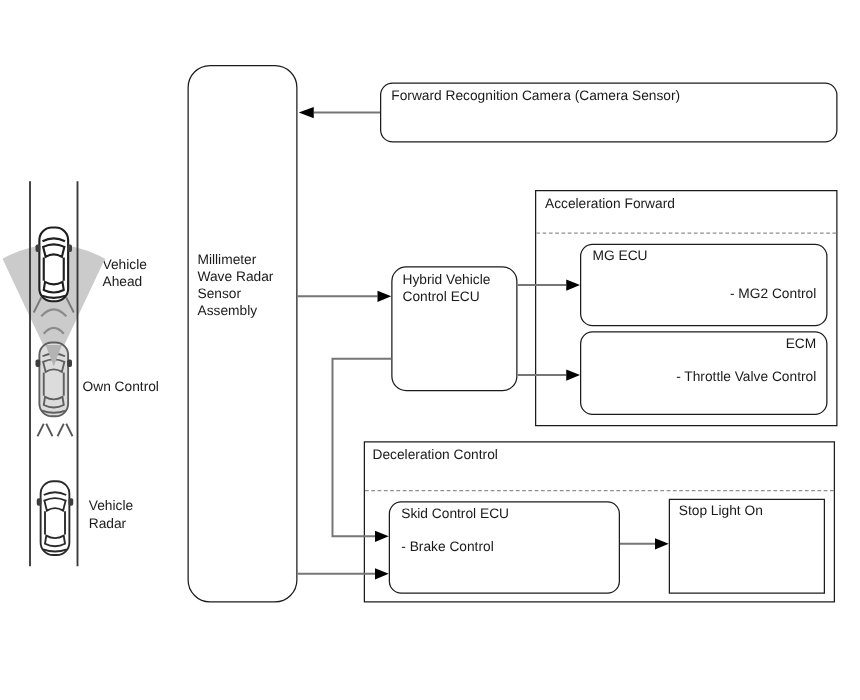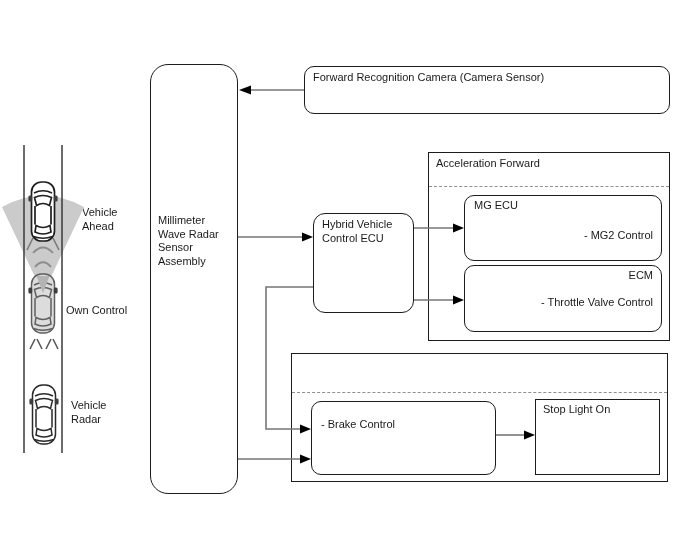--- a/index.html
+++ b/index.html
@@ -19,21 +19,21 @@
   .veh-label{
     position:absolute;font-size:11px;line-height:13.5px;color:#1a1a1a;
   }
   #overlay{position:absolute;left:0;top:0;width:688px;height:560px;pointer-events:none;}
 </style>
 </head>
 <body>
 
 <div id="canvas">
 
-  <div class="box r18" style="left:150px;top:52px;width:88px;height:430px;padding:149px 4px 0 7px;margin-top:12px;">
+  <div class="box r18" style="left:150px;top:52px;width:88px;height:430px;padding:149px 4px 0 7px;">
     <span class="node-title">Millimeter Wave Radar Sensor Assembly</span>
   </div>
 
   <div class="box r10" style="left:313px;top:213px;width:101px;height:100px;padding:4px 6px 0 8px;border-radius:12px;">
     <span class="node-title">Hybrid Vehicle Control ECU</span>
   </div>
 
   <div class="box r10" style="left:304px;top:66px;width:366px;height:48px;padding:4px 8px 0 8px;">
     <span class="node-title">Forward Recognition Camera (Camera Sensor)</span>
   </div>
@@ -47,24 +47,26 @@
     <span class="node-title">MG ECU</span>
     <span class="node-item" style="margin-top:16px;text-align:right;">- MG2 Control</span>
   </div>
 
   <div class="box r10" style="left:464px;top:265px;width:198px;height:67px;padding:3px 8px 0 9px;text-align:right;">
     <span class="node-title">ECM</span>
     <span class="node-item" style="margin-top:13px;">- Throttle Valve Control</span>
   </div>
 
   <div class="box" style="left:291px;top:353px;width:377px;height:129px;padding:4px 6px 0 6px;">
+    <span class="node-title">Deceleration Control</span>
     <div class="dashed-sep" style="top:38px;"></div>
   </div>
 
   <div class="box r10" style="left:311px;top:401px;width:185px;height:74px;padding:3px 8px 0 9px;">
+    <span class="node-title">Skid Control ECU</span>
     <span class="node-item" style="margin-top:13px;">- Brake Control</span>
   </div>
 
   <div class="box" style="left:535px;top:399px;width:125px;height:76px;padding:3px 6px 0 7px;">
     <span class="node-title">Stop Light On</span>
   </div>
 
   <div class="veh-label" style="left:82px;top:206px;width:50px;">Vehicle Ahead</div>
   <div class="veh-label" style="left:66px;top:304px;width:92px;white-space:nowrap;">Own Control</div>
   <div class="veh-label" style="left:71px;top:399px;width:50px;">Vehicle Radar</div>

